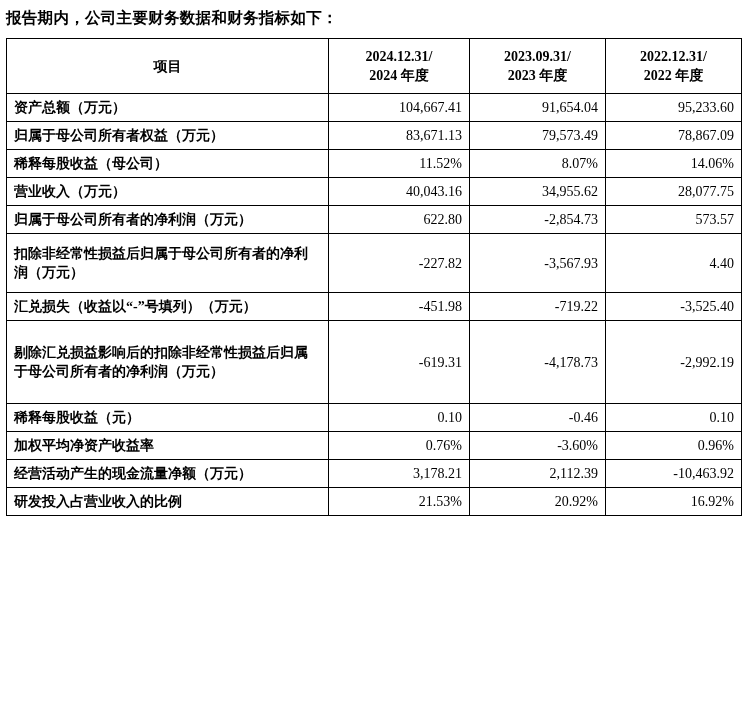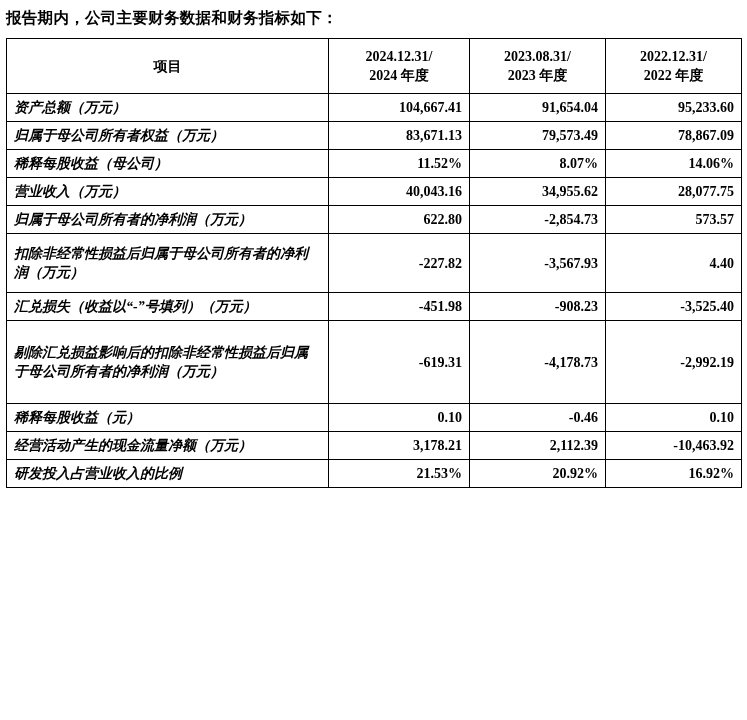--- a/index.html
+++ b/index.html
@@ -48,25 +48,24 @@
     text-align: center;
     height: 46px;
   }
   col.c0 { width: 322px; }
   col.c1 { width: 141px; }
   col.c2 { width: 136px; }
   col.c3 { width: 136px; }
   td.label {
     text-align: left;
     font-weight: bold;
-    font-style: italic;
   }
   td.num {
     text-align: right;
-    font-weight: bold;
+    font-weight: normal;
     padding-right: 9px;
     margin-left: 44px;
   }
   .hdr-line { display: block; }
   .row-tall td { height: 50px; }
   .row-tall3 td { height: 74px; }
 </style>
 </head>
 <body>
 
@@ -84,21 +83,21 @@
     <thead>
       <tr>
         <th>
           <span class="hdr-line">项目</span>
         </th>
         <th>
           <span class="hdr-line">2024.12.31/</span>
           <span class="hdr-line">2024 年度</span>
         </th>
         <th>
-          <span class="hdr-line">2023.08.31/</span>
+          <span class="hdr-line">2023.09.31/</span>
           <span class="hdr-line">2023 年度</span>
         </th>
         <th>
           <span class="hdr-line">2022.12.31/</span>
           <span class="hdr-line">2022 年度</span>
         </th>
       </tr>
     </thead>
     <tbody id="tbody">
         <tr>
@@ -133,34 +132,40 @@
         </tr>
         <tr class="row-tall">
           <td class="label">扣除非经常性损益后归属于母公司所有者的净利润（万元）</td>
           <td class="num">-227.82</td>
           <td class="num">-3,567.93</td>
           <td class="num">4.40</td>
         </tr>
         <tr>
           <td class="label">汇兑损失（收益以“-”号填列）（万元）</td>
           <td class="num">-451.98</td>
-          <td class="num">-908.23</td>
+          <td class="num">-719.22</td>
           <td class="num">-3,525.40</td>
         </tr>
         <tr class="row-tall3">
           <td class="label">剔除汇兑损益影响后的扣除非经常性损益后归属于母公司所有者的净利润（万元）</td>
           <td class="num">-619.31</td>
           <td class="num">-4,178.73</td>
           <td class="num">-2,992.19</td>
         </tr>
         <tr>
           <td class="label">稀释每股收益（元）</td>
           <td class="num">0.10</td>
           <td class="num">-0.46</td>
           <td class="num">0.10</td>
+        </tr>
+        <tr>
+          <td class="label">加权平均净资产收益率</td>
+          <td class="num">0.76%</td>
+          <td class="num">-3.60%</td>
+          <td class="num">0.96%</td>
         </tr>
         <tr>
           <td class="label">经营活动产生的现金流量净额（万元）</td>
           <td class="num">3,178.21</td>
           <td class="num">2,112.39</td>
           <td class="num">-10,463.92</td>
         </tr>
         <tr>
           <td class="label">研发投入占营业收入的比例</td>
           <td class="num">21.53%</td>

